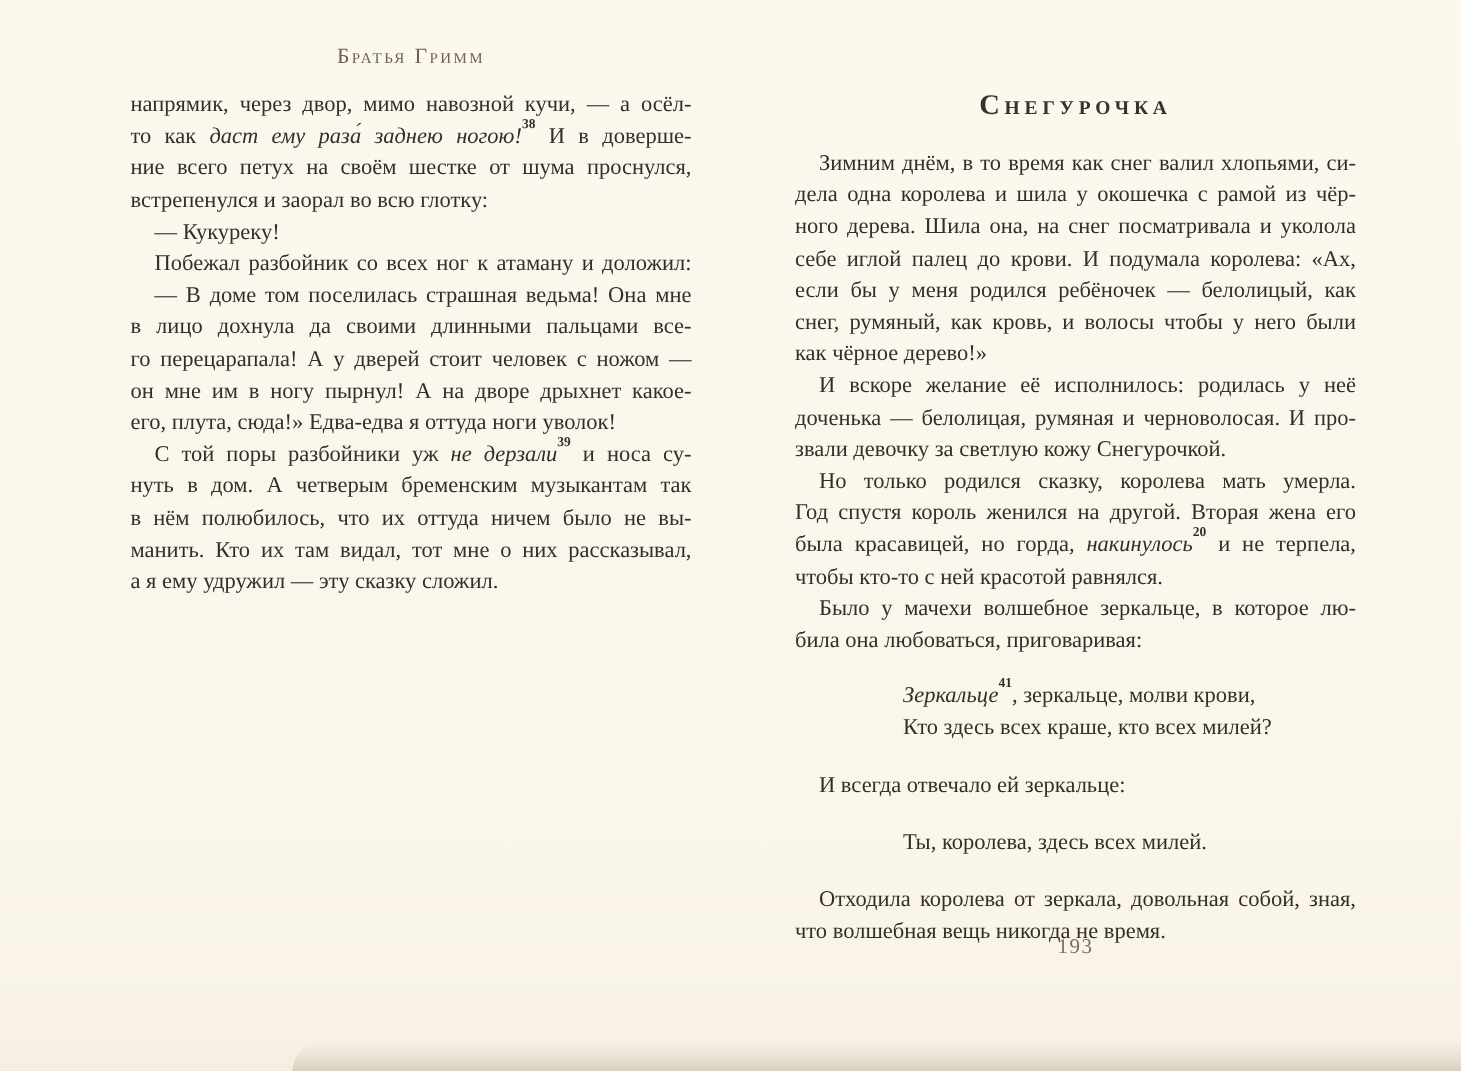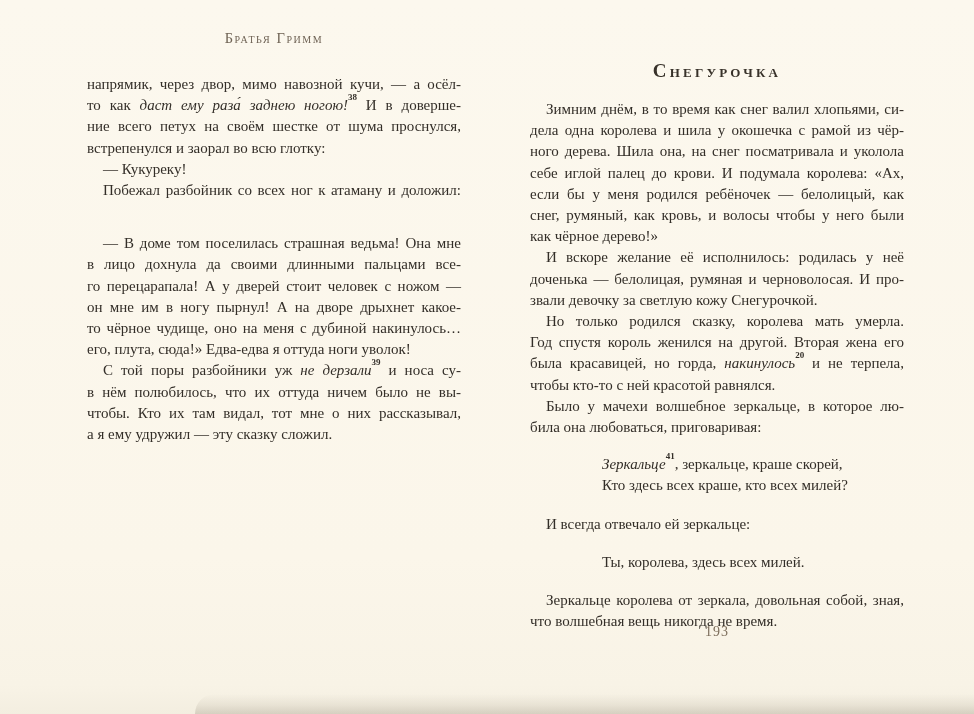--- a/index.html
+++ b/index.html
@@ -9,21 +9,21 @@
     background:#fbf6ea;
   }
   .book{
     position:relative;width:974px;height:714px;
     background:linear-gradient(180deg,#fcf8ee 0%,#fbf6ea 78%,#f8f3e6 96%,#f3eee0 100%);
   }
   .col{position:absolute;width:374px;color:#332e28;}
   .col-left{left:87px;top:30px;}
   .col-right{left:530px;top:60px;}
   .running-header{
-    height:16px;margin-bottom:28px;
+    height:16px;margin-bottom:14px;
     text-align:center;
     font-variant:small-caps;
     font-size:14.5px;letter-spacing:1.6px;
     color:#6e6254;
   }
   .chapter-title{
     margin:0 0 17px 0;line-height:22px;
     text-align:center;
     font-variant:small-caps;
     font-weight:bold;
@@ -57,29 +57,29 @@
 
   <div class="col col-left">
     <div class="running-header">Братья Гримм</div>
     <div class="body-text">
         <div class="line just"><span>напрямик, через двор, мимо навозной кучи, — а осёл-</span></div>
         <div class="line just"><span>то как </span><em>даст ему раза́ заднею ногою!</em><sup>38</sup><span> И в доверше-</span></div>
         <div class="line just"><span>ние всего петух на своём шестке от шума проснулся,</span></div>
         <div class="line"><span>встрепенулся и заорал во всю глотку:</span></div>
         <div class="line" style="text-indent: 16px;"><span>— Кукуреку!</span></div>
         <div class="line just" style="text-indent: 16px;"><span>Побежал разбойник со всех ног к атаману и доложил:</span></div>
-        <div class="line just" style="text-indent: 16px; margin-top: 32px;"><span>— В доме том поселилась страшная ведьма! Она мне</span></div>
+        <div class="line just" style="text-indent: 16px;"><span>— В доме том поселилась страшная ведьма! Она мне</span></div>
         <div class="line just"><span>в лицо дохнула да своими длинными пальцами все-</span></div>
         <div class="line just"><span>го перецарапала! А у дверей стоит человек с ножом —</span></div>
         <div class="line just"><span>он мне им в ногу пырнул! А на дворе дрыхнет какое-</span></div>
-        <div class="line just"><span>то чёрное чудище, оно на меня с дубиной накинулось…</span></div>
         <div class="line"><span>его, плута, сюда!» Едва-едва я оттуда ноги уволок!</span></div>
         <div class="line just" style="text-indent: 16px;"><span>С той поры разбойники уж </span><em>не дерзали</em><sup>39</sup><span> и носа су-</span></div>
+        <div class="line just"><span>нуть в дом. А четверым бременским музыкантам так</span></div>
         <div class="line just"><span>в нём полюбилось, что их оттуда ничем было не вы-</span></div>
-        <div class="line just"><span>чтобы. Кто их там видал, тот мне о них рассказывал,</span></div>
+        <div class="line just"><span>манить. Кто их там видал, тот мне о них рассказывал,</span></div>
         <div class="line"><span>а я ему удружил — эту сказку сложил.</span></div>
       </div>
   </div>
 
   <div class="col col-right">
     <h1 class="chapter-title">Снегурочка</h1>
     <div class="body-text">
         <div class="line just" style="text-indent: 16px;"><span>Зимним днём, в то время как снег валил хлопьями, си-</span></div>
         <div class="line just"><span>дела одна королева и шила у окошечка с рамой из чёр-</span></div>
         <div class="line just"><span>ного дерева. Шила она, на снег посматривала и уколола</span></div>
@@ -90,28 +90,28 @@
         <div class="line just" style="text-indent: 16px;"><span>И вскоре желание её исполнилось: родилась у неё</span></div>
         <div class="line just"><span>доченька — белолицая, румяная и черноволосая. И про-</span></div>
         <div class="line"><span>звали девочку за светлую кожу Снегурочкой.</span></div>
         <div class="line just" style="text-indent: 16px;"><span>Но только родился сказку, королева мать умерла.</span></div>
         <div class="line just"><span>Год спустя король женился на другой. Вторая жена его</span></div>
         <div class="line just"><span>была красавицей, но горда, </span><em>накинулось</em><sup>20</sup><span> и не терпела,</span></div>
         <div class="line"><span>чтобы кто-то с ней красотой равнялся.</span></div>
         <div class="line just" style="text-indent: 16px;"><span>Было у мачехи волшебное зеркальце, в которое лю-</span></div>
         <div class="line"><span>била она любоваться, приговаривая:</span></div>
         <div style="height: 16px;"></div>
-        <div class="line" style="text-indent: 72px;"><em>Зеркальце</em><sup>41</sup><span>, зеркальце, краше скорей,</span></div>
+        <div class="line" style="text-indent: 72px;"><em>Зеркальце</em><sup>41</sup><span>, зеркальце, молви крови,</span></div>
         <div class="line" style="text-indent: 72px;"><span>Кто здесь всех краше, кто всех милей?</span></div>
         <div style="height: 17px;"></div>
         <div class="line" style="text-indent: 16px;"><span>И всегда отвечало ей зеркальце:</span></div>
         <div style="height: 17px;"></div>
         <div class="line" style="text-indent: 72px;"><span>Ты, королева, здесь всех милей.</span></div>
         <div style="height: 17px;"></div>
-        <div class="line just" style="text-indent: 16px;"><span>Зеркальце королева от зеркала, довольная собой, зная,</span></div>
+        <div class="line just" style="text-indent: 16px;"><span>Отходила королева от зеркала, довольная собой, зная,</span></div>
         <div class="line"><span>что волшебная вещь никогда не время.</span></div>
       </div>
   </div>
 
   <div class="page-number">193</div>
 
   <div class="bottom-shade"></div>
 </div>
 
 </body></html>

